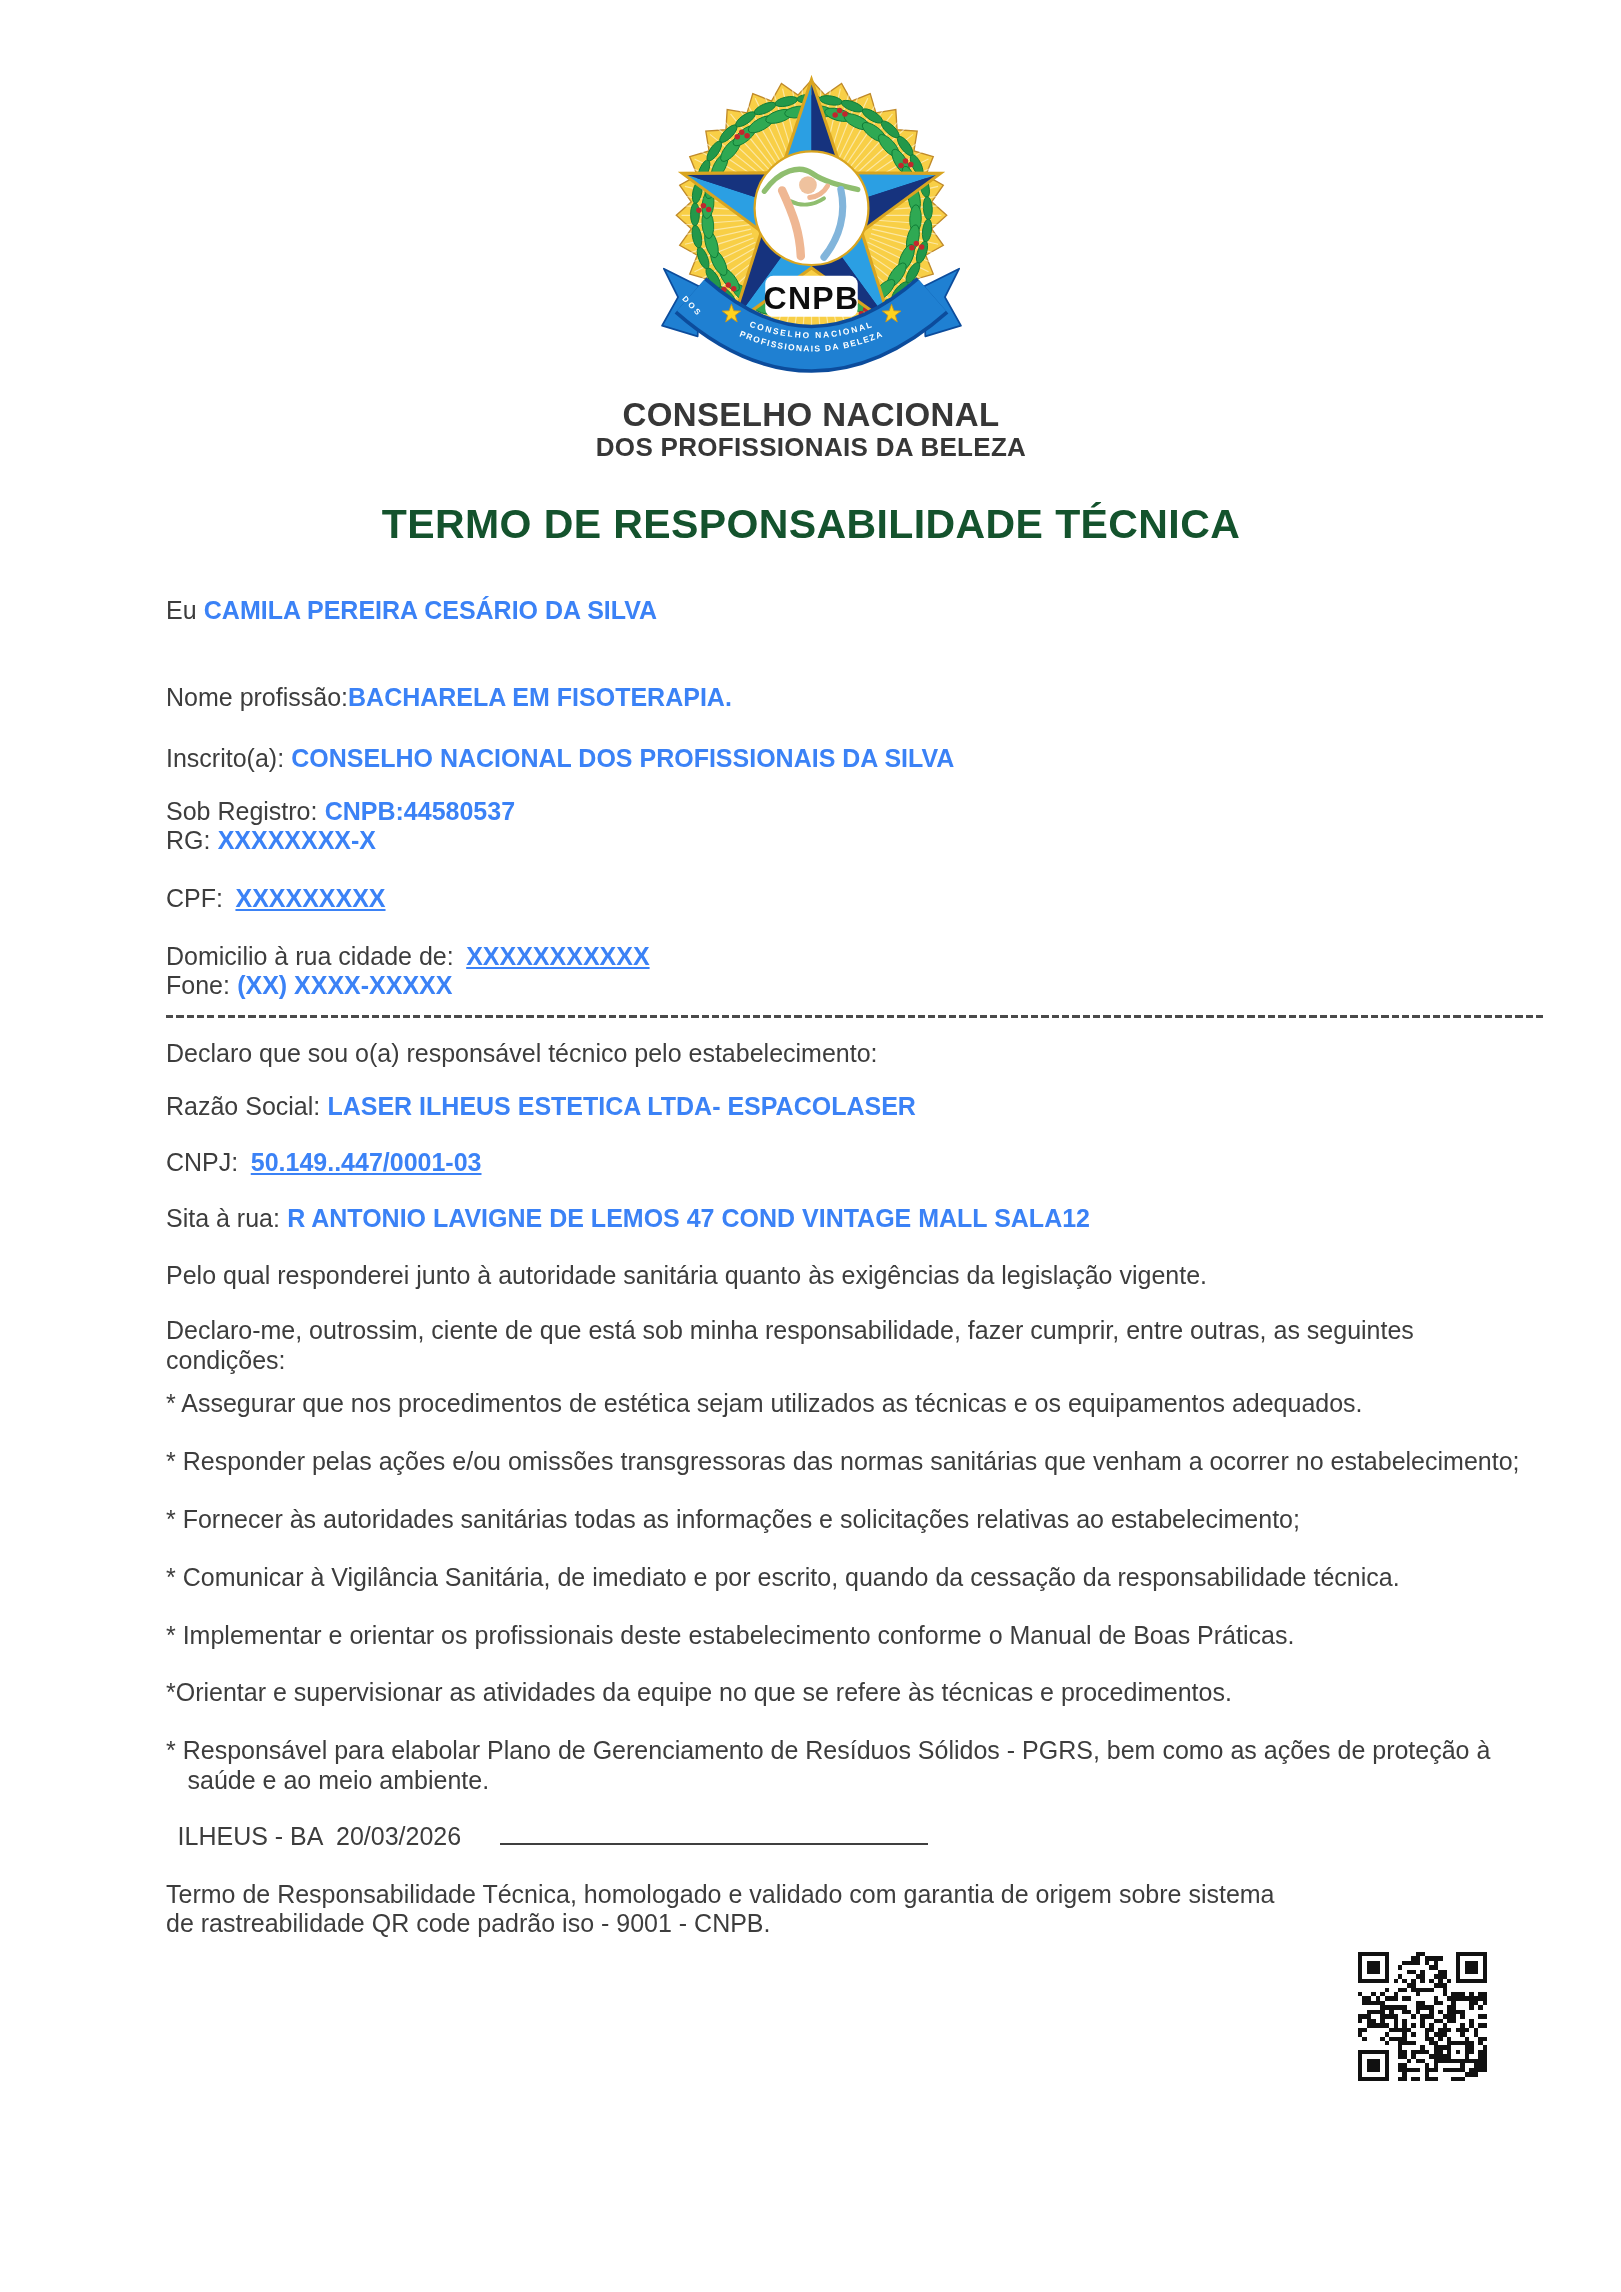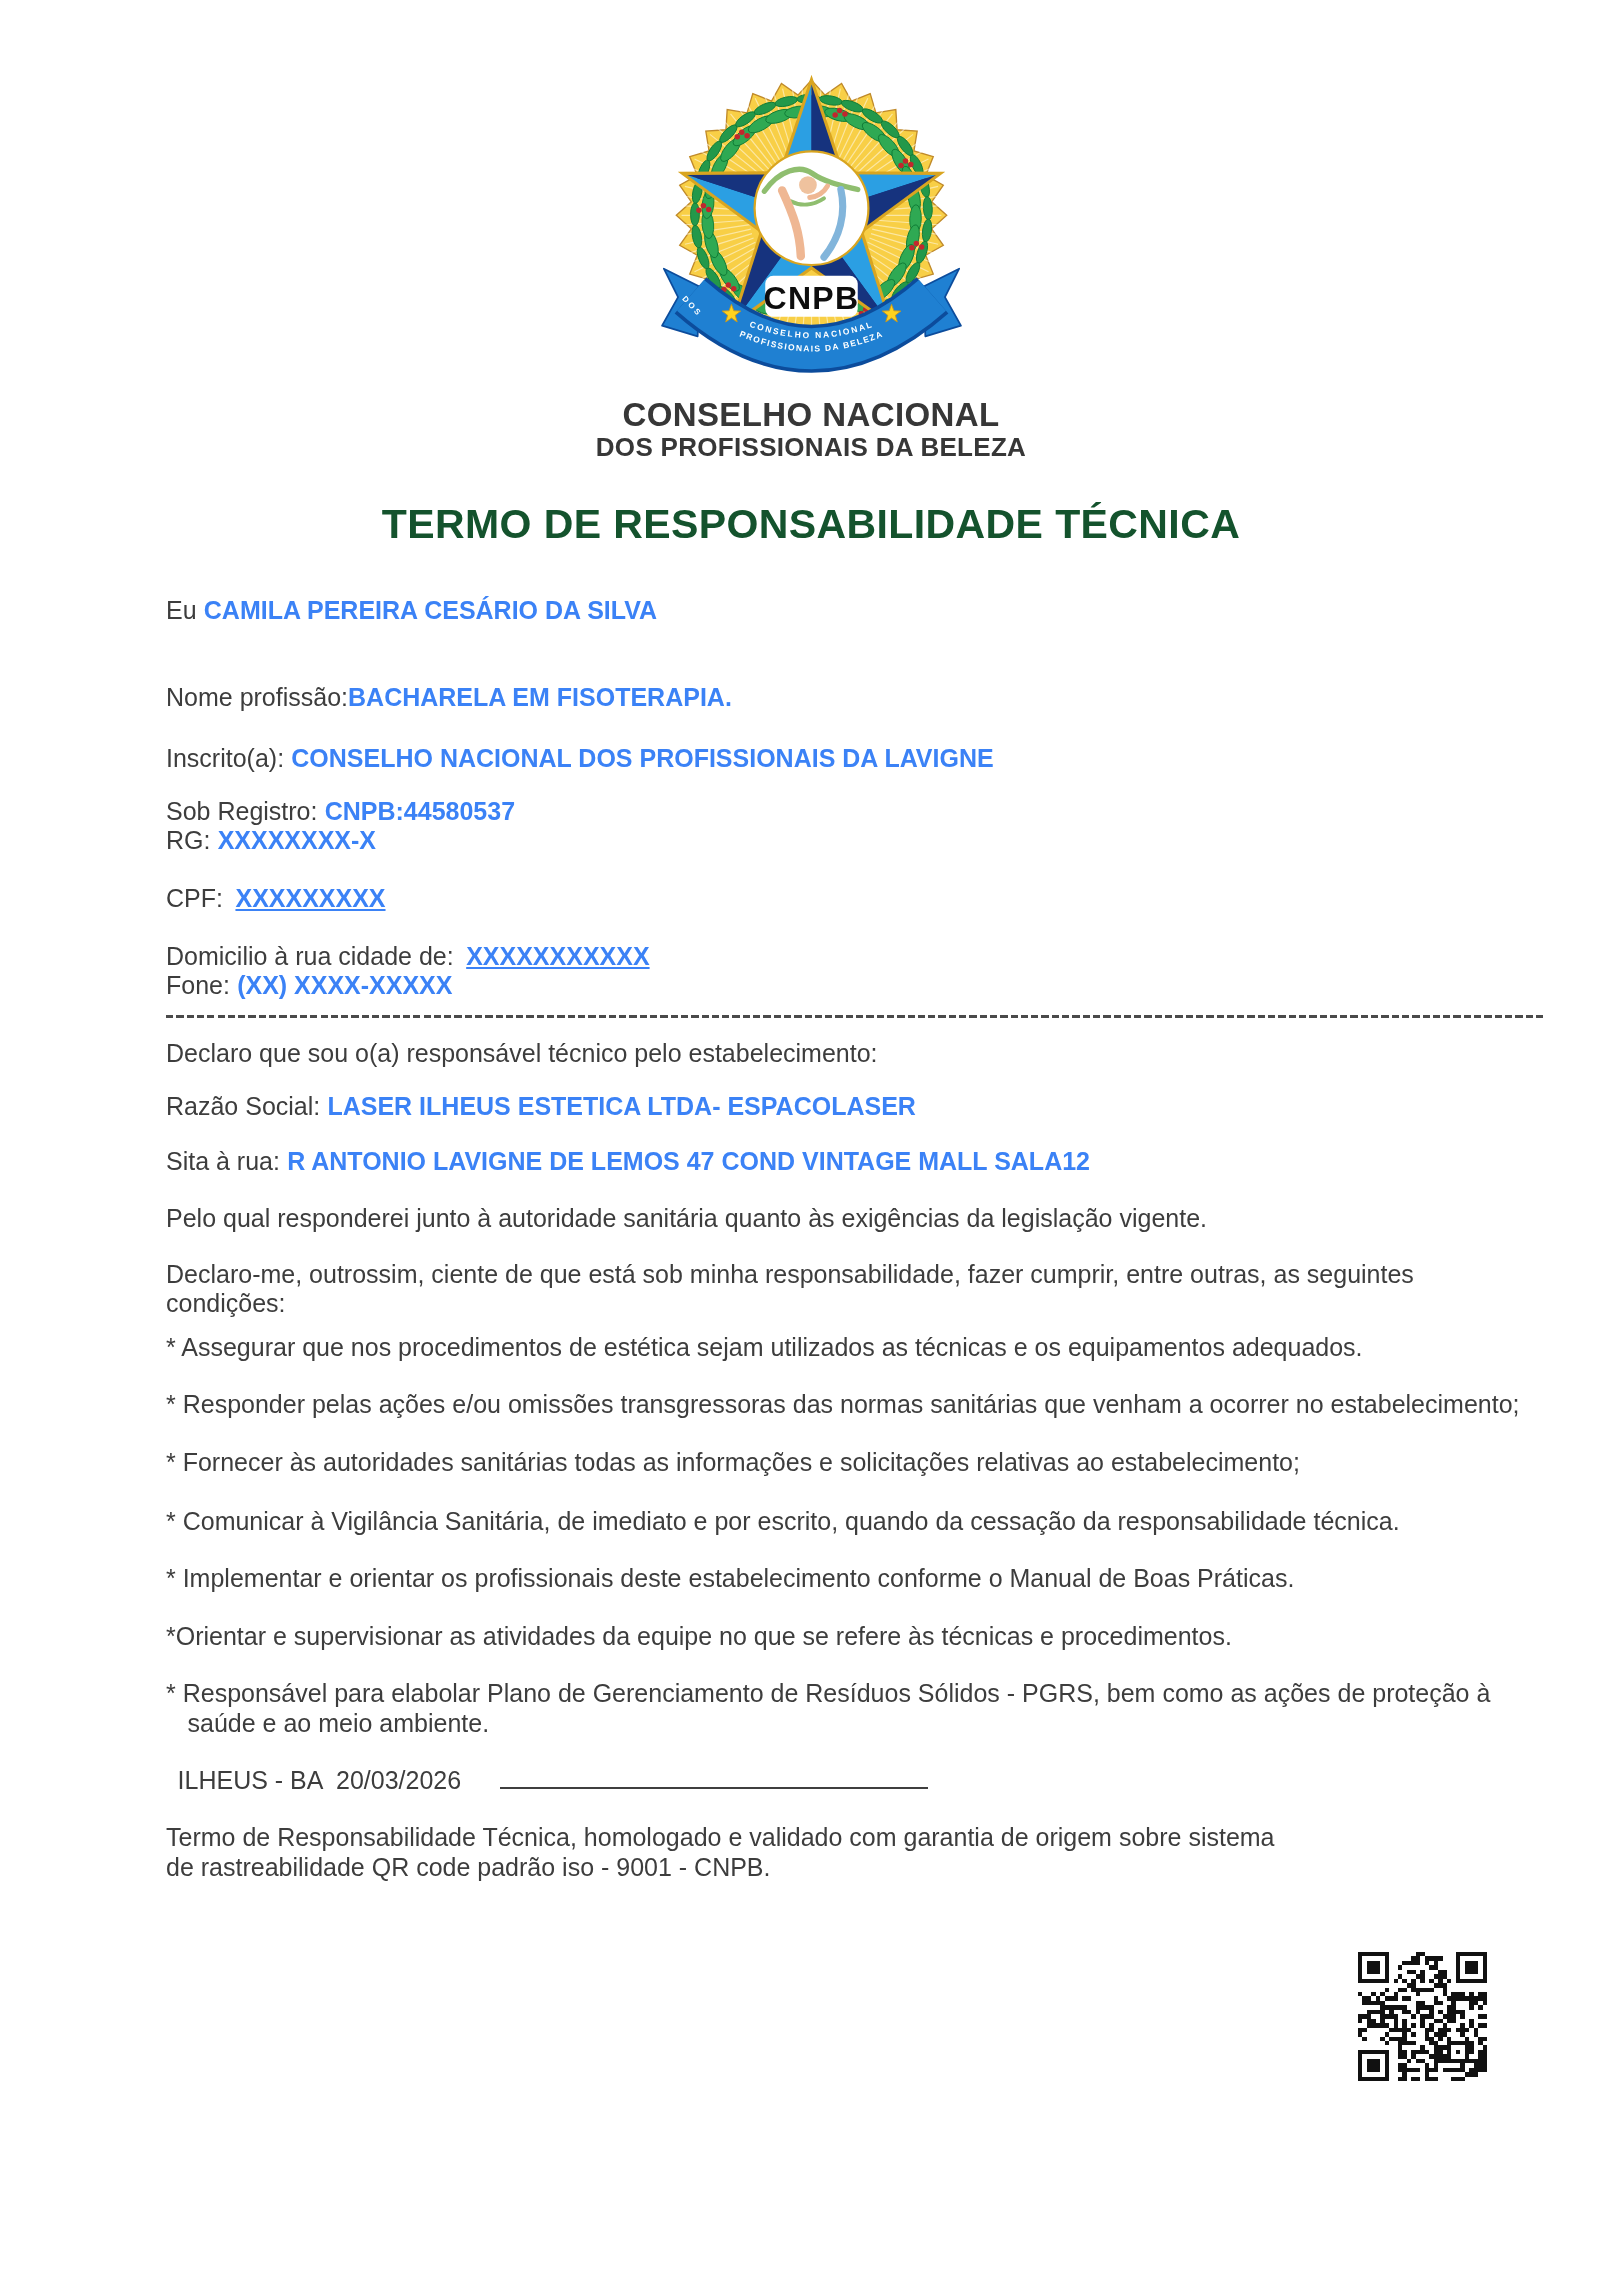--- a/index.html
+++ b/index.html
@@ -261,34 +261,35 @@
   <h2 class="org-line2">DOS PROFISSIONAIS DA BELEZA</h2>
 
   <div class="doc-title">TERMO DE RESPONSABILIDADE TÉCNICA</div>
 
   <div class="body-block">
 
     <p class="line" style="margin-top:48px"><span>Eu</span><span class="b ml8">CAMILA PEREIRA CESÁRIO DA SILVA</span></p>
 
     <p class="line" style="margin-top:57px"><span>Nome profissão:</span><span class="b">BACHARELA EM FISOTERAPIA.</span></p>
 
-    <p class="line" style="margin-top:32px"><span>Inscrito(a):</span><span class="b ml8">CONSELHO NACIONAL DOS PROFISSIONAIS DA LAVIGNE</span></p>
+    <p class="line" style="margin-top:32px"><span>Inscrito(a):</span><span class="b ml8">CONSELHO NACIONAL DOS PROFISSIONAIS DA SILVA</span></p>
 
     <p class="line" style="margin-top:23px"><span>Sob Registro:</span><span class="b ml8">CNPB:44580537</span><br><span>RG:</span><span class="b ml8">XXXXXXXX-X</span></p>
 
     <p class="line" style="margin-top:28px"><span>CPF:</span><span class="b ml14">XXXXXXXXX</span></p>
 
     <p class="line" style="margin-top:28px"><span>Domicilio à rua cidade de:</span><span class="b ml14">XXXXXXXXXXX</span><br><span>Fone:</span><span class="b ml8">(XX) XXXX-XXXXX</span></p>
 
     <div class="sep"></div>
 
     <p class="line" style="margin-top:21.5px">Declaro que sou o(a) responsável técnico pelo estabelecimento:</p>
 
     <p class="line" style="margin-top:23px"><span>Razão Social:</span><span class="b ml8">LASER ILHEUS ESTETICA LTDA- ESPACOLASER</span></p>
 
+    <p class="line" style="margin-top:27px"><span>CNPJ:</span><span class="b ml14">50.149..447/0001-03</span></p>
 
     <p class="line" style="margin-top:26px"><span>Sita à rua:</span><span class="b ml8">R ANTONIO LAVIGNE DE LEMOS 47 COND VINTAGE MALL SALA12</span></p>
 
     <p class="line" style="margin-top:27px">Pelo qual responderei junto à autoridade sanitária quanto às exigências da legislação vigente.</p>
 
     <p class="line" style="margin-top:26px;max-width:1308px">Declaro-me, outrossim, ciente de que está sob minha responsabilidade, fazer cumprir, entre outras, as seguintes condições:</p>
 
     <p class="line" style="margin-top:14px">* Assegurar que nos procedimentos de estética sejam utilizados as técnicas e os equipamentos adequados.</p>
     <p class="line" style="margin-top:28px">* Responder pelas ações e/ou omissões transgressoras das normas sanitárias que venham a ocorrer no estabelecimento;</p>
     <p class="line" style="margin-top:28px">* Fornecer às autoridades sanitárias todas as informações e solicitações relativas ao estabelecimento;</p>

